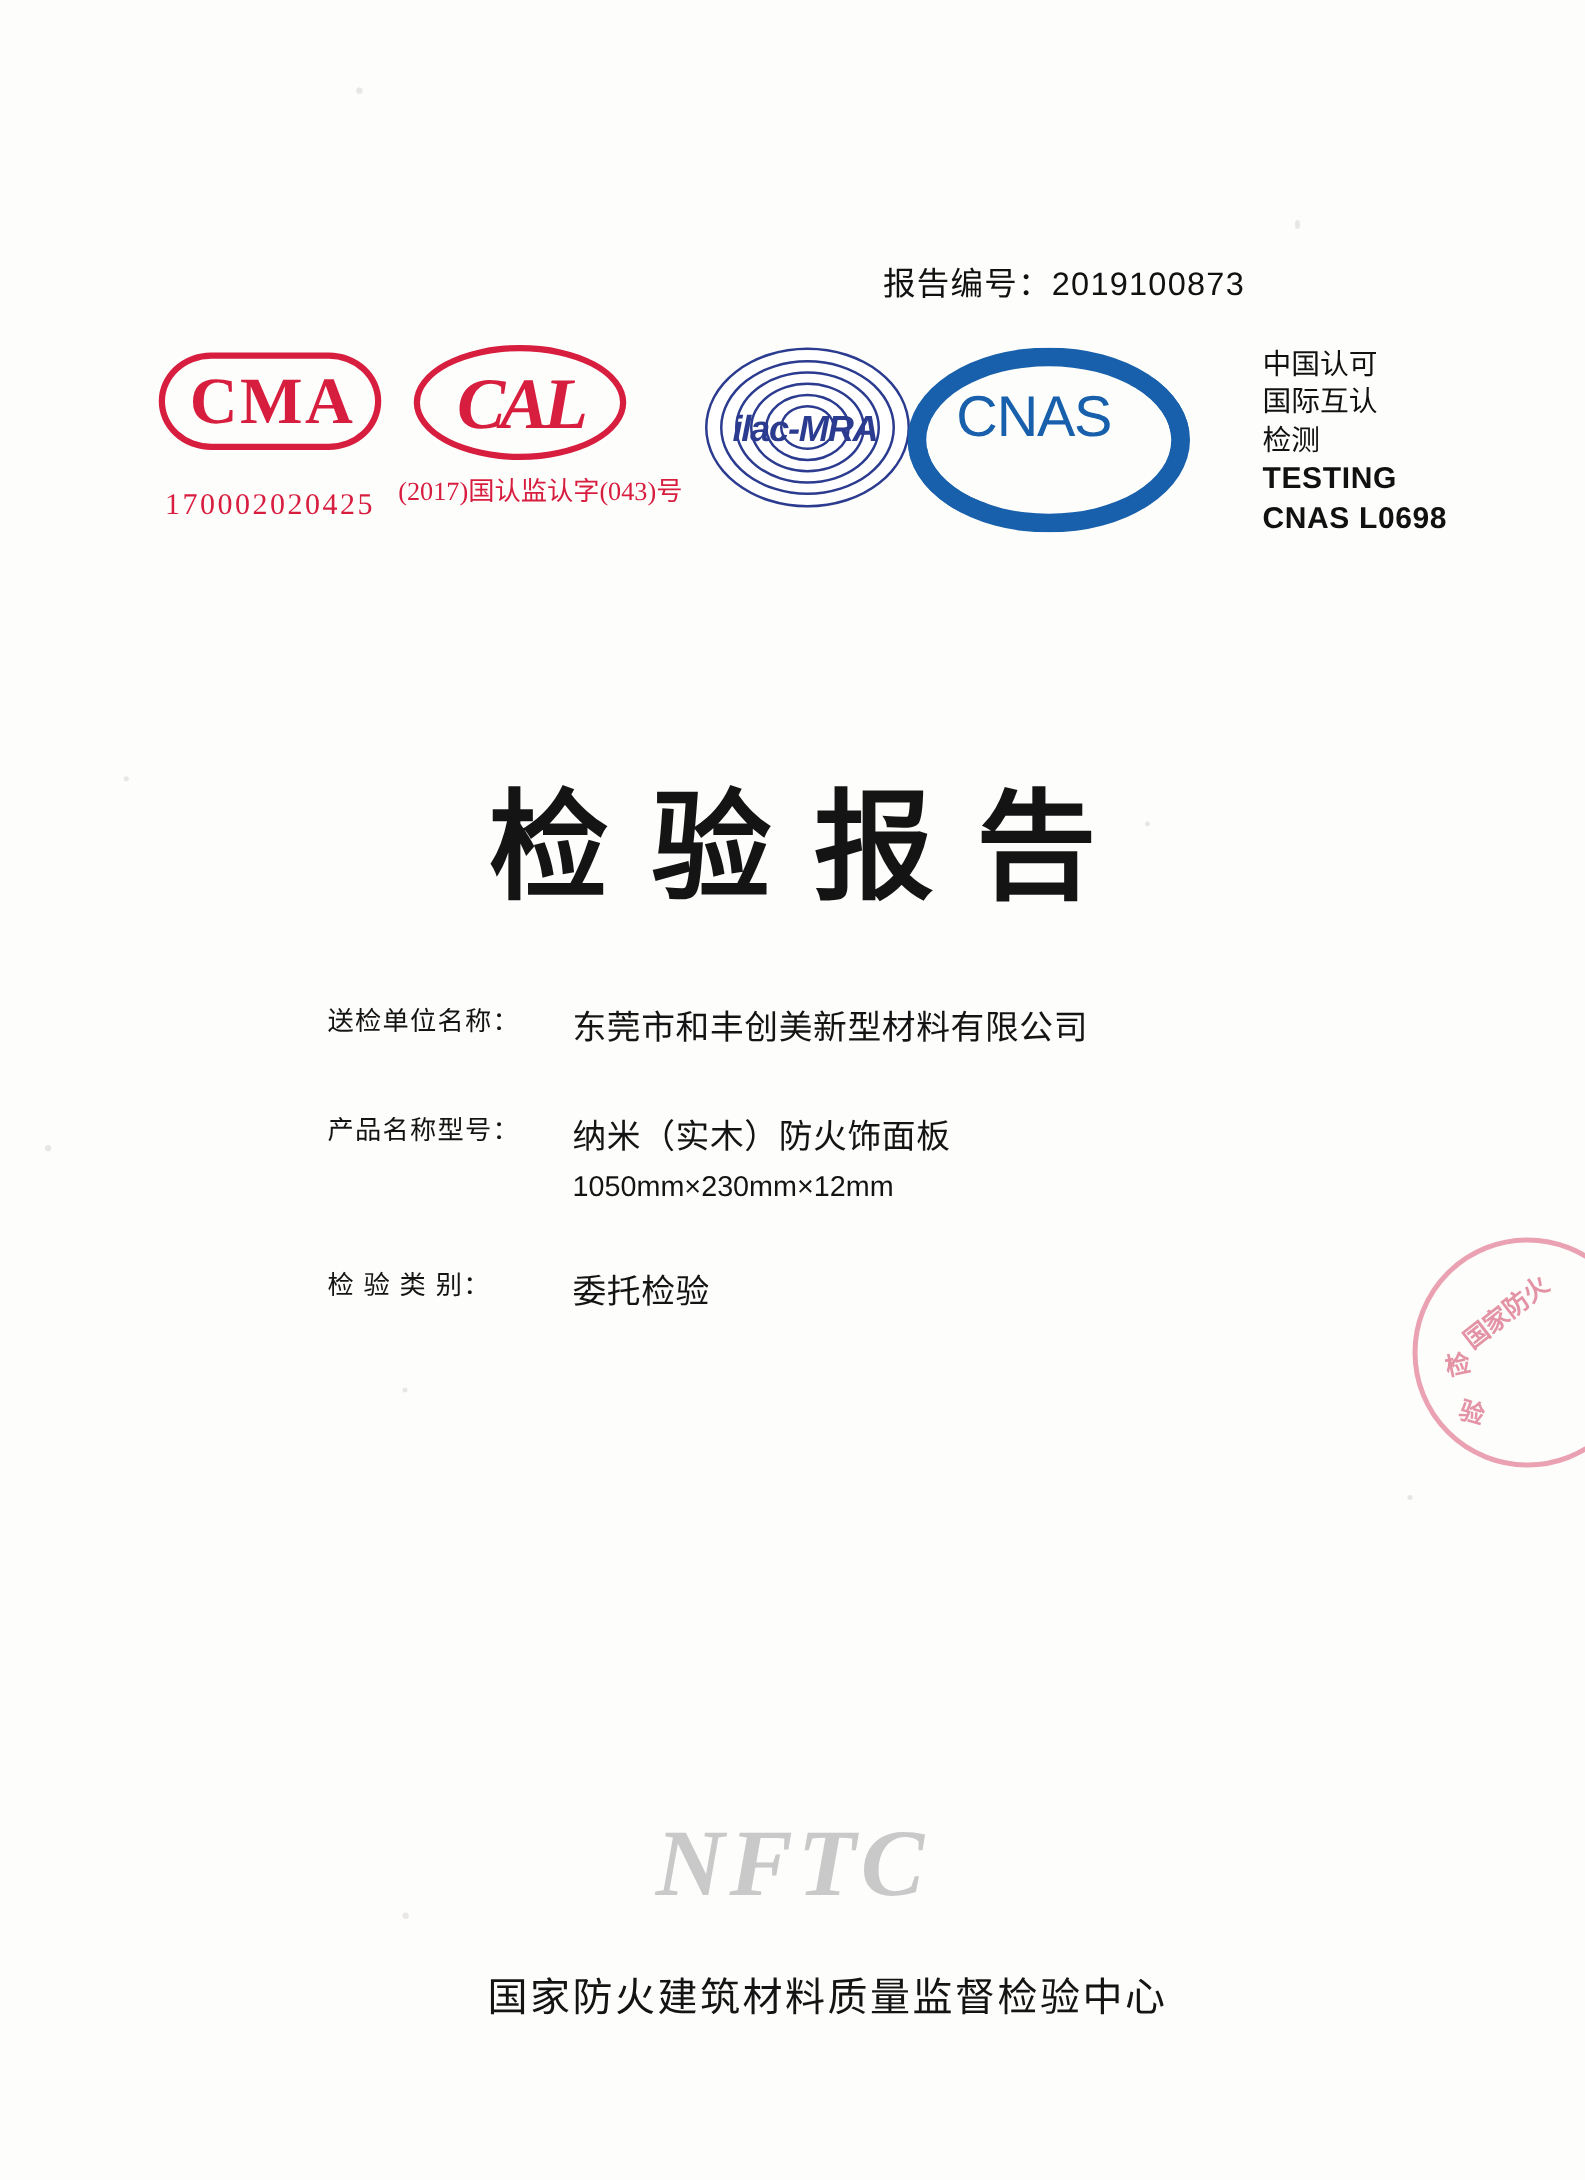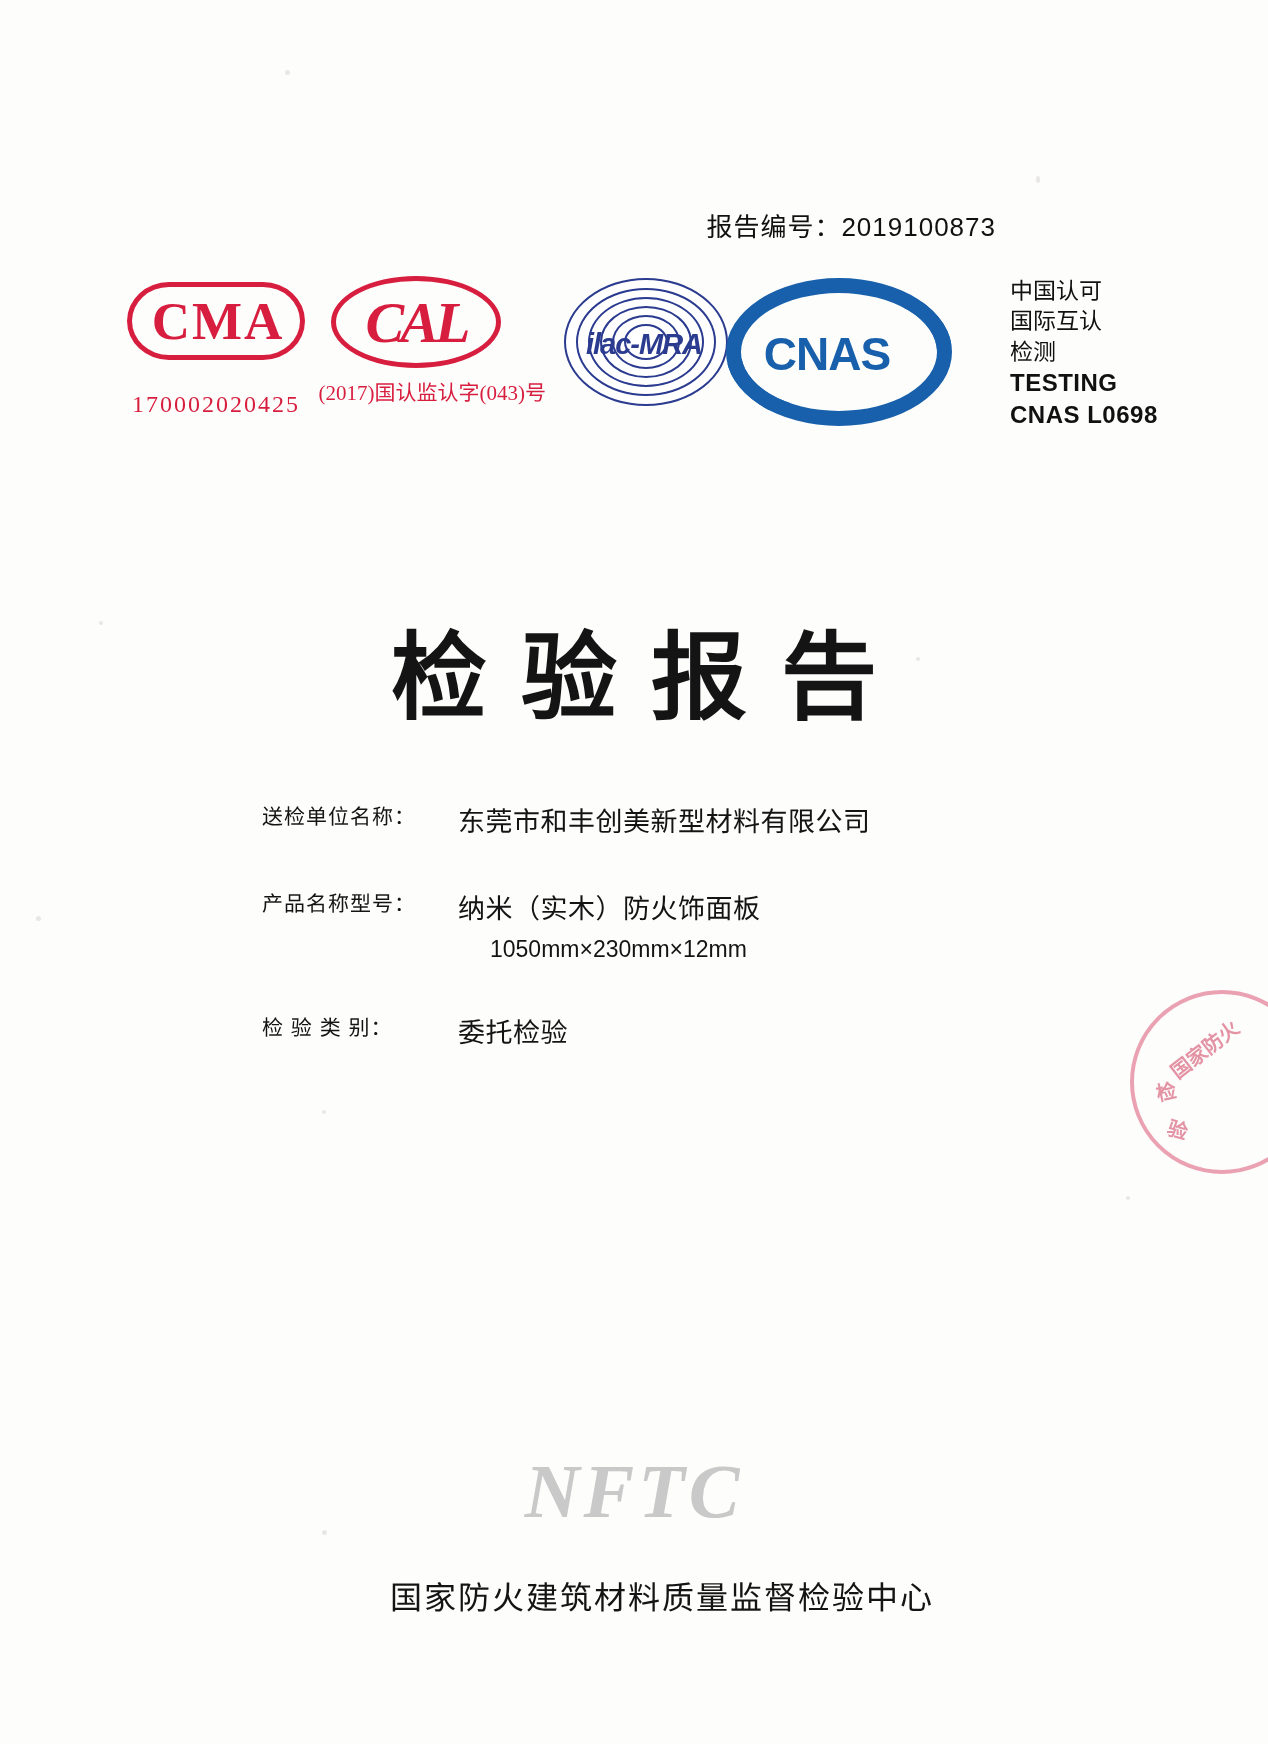--- a/index.html
+++ b/index.html
@@ -198,25 +198,25 @@
     top: 4px;
     width: 196px;
     height: 118px;
     border-radius: 50%;
     border: 15px solid #1860ab;
     clip-path: polygon(0 58%, 100% 10%, 100% 100%, 0 100%);
   }
   .cnas-text {
     position: absolute;
     left: 6px;
-    top: 53px;
+    top: 32px;
     width: 190px;
     text-align: center;
     font-family: "Liberation Sans", "DejaVu Sans", sans-serif;
-    font-weight: bold;
+    font-weight: normal;
     font-size: 46px;
     color: #1860ab;
     letter-spacing: -1px;
   }
 
   
   .cnas-info {
     position: absolute;
     left: 1010px;
     top: 4px;
@@ -275,21 +275,20 @@
   .field-value {
     font-size: 27px;
     color: #141414;
     letter-spacing: .5px;
   }
   .field-value .sub {
     display: block;
     margin-top: 10px;
     font-size: 23px;
     letter-spacing: 0;
-    margin-left: 32px;
   }
 
   
   .nftc {
     position: absolute;
     top: 1448px;
     left: 0;
     width: 1268px;
     text-align: center;
     font-family: "Liberation Serif", "DejaVu Serif", serif;

